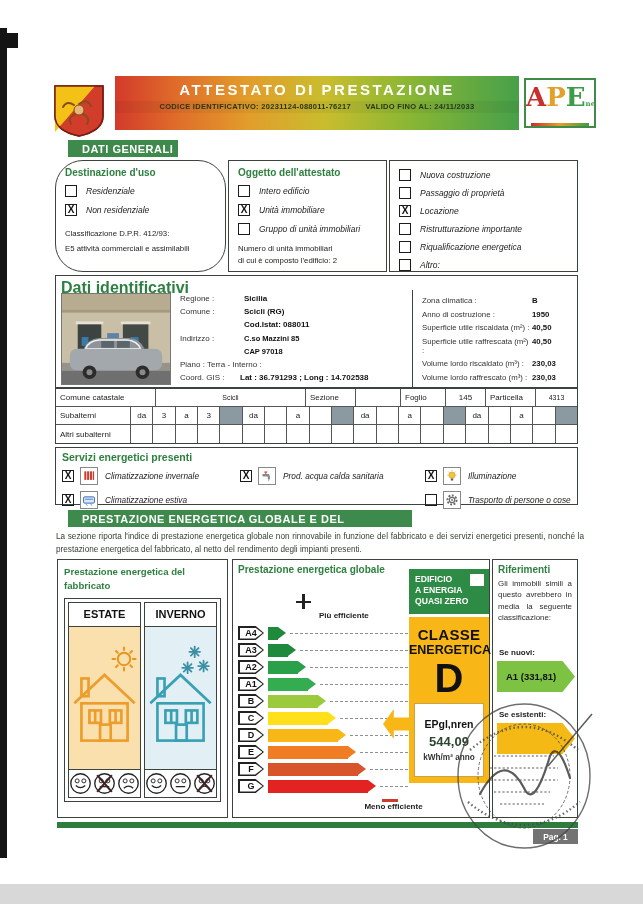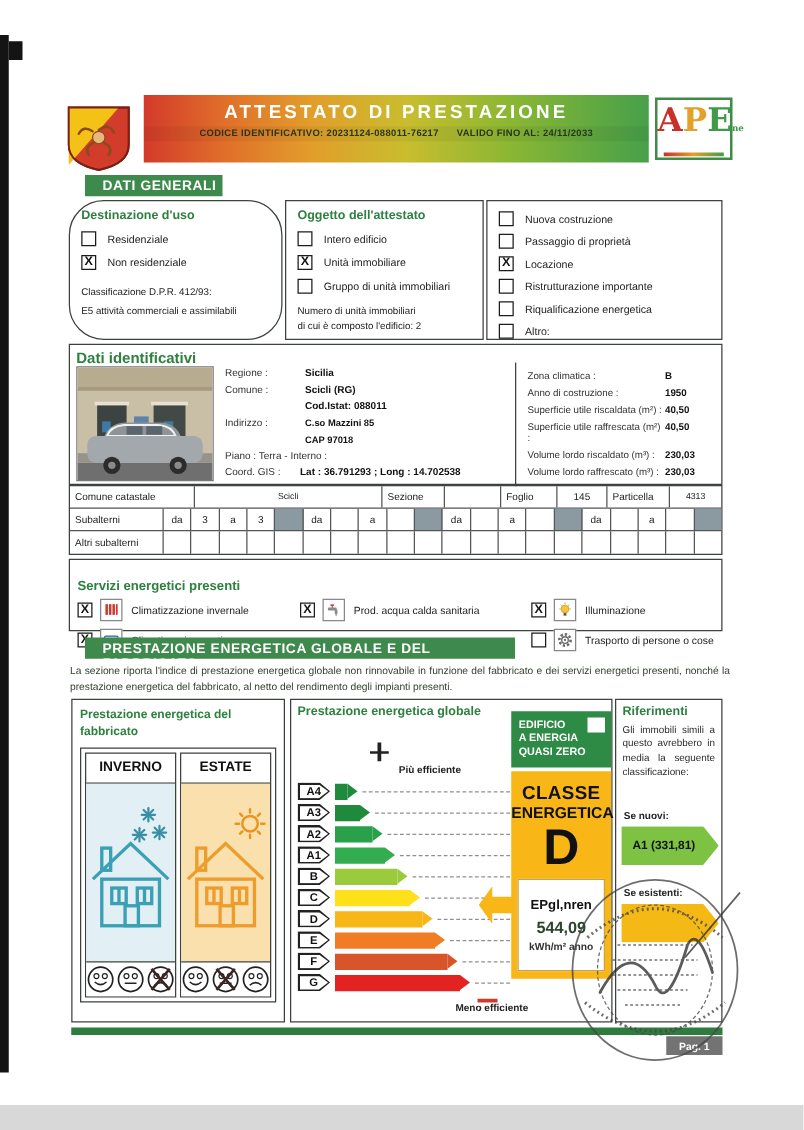--- a/index.html
+++ b/index.html
@@ -14,51 +14,51 @@
   
   .crest { position:absolute; left:52px; top:84px; width:54px; height:54px; }
   .banner { position:absolute; left:115px; top:76px; width:404px; height:54px;
     background:linear-gradient(90deg,#d33a2a 0%,#e06f2a 16%,#e29d2b 33%,#c9bd2e 52%,#8cb733 72%,#47a04a 100%);
     text-align:center; color:#fff; }
   .banner .t1 { font-size:15px; font-weight:bold; letter-spacing:2.5px; padding-top:5px; }
   .banner .t2 { font-size:14px; font-weight:bold; letter-spacing:2.5px; }
   .banner .code { font-size:7.5px; font-weight:bold; color:#27351b; letter-spacing:.3px; margin-top:3px;
     background:rgba(0,0,0,.05); padding:1px 0 2px; }
   .banner .code span { margin:0 6px; }
-  .ape { position:absolute; left:524px; top:78px; width:62px; height:50px; background:#fff;
+  .ape { position:absolute; left:524px; top:78px; width:72px; height:50px; background:#fff;
     border:2px solid #3f8b47; font-family:"DejaVu Serif", serif; }
   .ape .letters { font-size:26px; font-weight:bold; line-height:34px; }
   .ape .la { color:#c9302c; } .ape .lp { color:#e2a12b; } .ape .le { color:#3f9b47; }
   .ape .lsub { font-size:7px; color:#3f9b47; }
   .ape .grad { height:3px; margin:2px 5px 0; background:linear-gradient(90deg,#c9302c,#e2a12b,#3f9b47); }
 
   .green-bar { position:absolute; background:#3e8a4c; color:#fff; font-weight:bold; font-size:11px;
     letter-spacing:.5px; padding:3px 0 2px 14px; }
   #bar-dg { left:68px; top:140px; width:110px; height:17px; }
   #bar-prest { left:68px; top:510px; width:344px; height:17px; }
 
   .box { position:absolute; border:1.5px solid #3c423c; border:1.5px solid #3c423c; background:#fff; }
   .gtitle { color:#2e8040; font-weight:bold; }
 
   
   .ck-row { display:flex; align-items:center; margin-bottom:7px; }
   .ckbox { width:12px; height:12px; border:1.7px solid #1c1c1c; font-size:10px; font-weight:900;
     color:#111; line-height:9px; text-align:center; flex:none; }
-  .ck-label { font-size:8.5px; color:#222; margin-left:9px; }
+  .ck-label { font-size:8.5px; color:#222; margin-left:9px;font-style:italic; }
 
   
   #box1 { left:55px; top:160px; width:171px; height:112px; padding:6px 6px 0 9px;border-radius:28px; }
   #box2 { left:228px; top:160px; width:159px; height:112px; padding:6px 6px 0 9px; }
   #box3 { left:389px; top:160px; width:189px; height:112px; padding:8px 6px 0 9px; }
   .box-title { font-size:10px; margin-bottom:7px; }
   .small-note { font-size:7.8px; color:#222; line-height:1.5; }
 
   
   #ident { left:55px; top:275px; width:523px; height:113px; padding:3px 0 0 5px; }
-  #ident .hd { font-size:12px; margin-bottom:2px; }
+  #ident .hd { font-size:16px; margin-bottom:2px; }
   .photo { position:absolute; left:5px; top:17px; width:110px; height:92px; border:1px solid #777; }
   .ident-left { position:absolute; left:124px; top:18px; width:228px; }
   .ident-left .row { display:flex; font-size:8px; color:#333; margin-bottom:4.2px; }
   .ident-left .lab { width:64px; flex:none; }
   .ident-left .val { font-weight:bold; color:#111; }
   .ident-right { position:absolute; left:356px; top:14px; width:162px; border-left:1.2px solid #3c423c;
     padding:6px 4px 0 9px; height:99px; }
   .ident-right .row { display:flex; font-size:7.8px; color:#333; margin-bottom:4.6px; }
   .ident-right .lab { flex:1; }
   .ident-right .val { font-weight:bold; color:#111; width:38px; flex:none; }
@@ -68,21 +68,21 @@
   .cat-row { display:flex; border-bottom:1px solid #555; height:18px; align-items:stretch; }
   .cat-row:last-child { border-bottom:none; }
   .cat-cell { border-right:1px solid #555; display:flex; align-items:center; padding-left:4px; }
   .cat-cell.ctr { justify-content:center; padding-left:0; }
   .cat-cell:last-child { border-right:none; }
   .cat-gray { background:#8b99a1; }
   .cat-flex { flex:1; }
 
   
   #serv { left:55px; top:447px; width:523px; height:58px; padding:3px 0 0 6px; border-width:1px; }
-  #serv .hd { font-size:10.5px; margin-bottom:4px;margin-top:12px; }
+  #serv .hd { font-size:10.5px; margin-bottom:4px; }
   .serv-cols { display:flex; }
   .serv-col { display:flex; flex-direction:column; gap:6px; }
   .serv-item { display:flex; align-items:center; }
   .icon-box { width:18px; height:18px; border:1px solid #888; margin-left:6px; display:flex;
     align-items:center; justify-content:center; flex:none; background:#fff; }
   .serv-item .ck-label { margin-left:7px; font-size:8.3px; }
 
   
   #prest-desc { position:absolute; left:56px; top:531px; width:528px; font-size:8.2px; color:#33402f;
     text-align:justify; line-height:1.55; }
@@ -468,20 +468,69 @@
 
   <div class="green-bar" id="bar-prest" style="background-color: rgb(62, 138, 76);">PRESTAZIONE ENERGETICA GLOBALE  E DEL FABBRICATO</div>
   <div id="prest-desc">La sezione riporta l'indice di prestazione energetica globale non rinnovabile in funzione del fabbricato e dei servizi energetici presenti, nonché la prestazione energetica del fabbricato, al netto del rendimento degli impianti presenti.</div>
 
   <div class="box" id="fab">
     <div class="gtitle hd">
       <div>Prestazione energetica del</div>
       <div>fabbricato</div>
     </div>
     <div class="season-wrap">
+      <div class="season">
+        <div class="shd">ESTATE</div>
+        <div class="sbody summer">
+          <svg width="100%" height="100%" viewBox="0 0 80 140" preserveAspectRatio="xMidYMid meet">
+            <g stroke="#ed9d2e" stroke-width="3" fill="none">
+              <rect x="14" y="48" width="8" height="20"></rect>
+              <path d="M6,76 L40,44 L74,76"></path>
+              <rect x="14" y="76" width="52" height="42"></rect>
+              <rect x="23" y="84" width="13" height="14"></rect>
+                <line x1="29.5" y1="84" x2="29.5" y2="98"></line>
+              <rect x="46" y="84" width="13" height="14"></rect>
+                <line x1="52.5" y1="84" x2="52.5" y2="98"></line>
+              <rect x="35" y="100" width="12" height="18"></rect>
+            </g>
+            <g stroke="#e8951f" stroke-width="2.2" fill="none" stroke-linecap="round">
+              <circle cx="62" cy="26" r="7"></circle>
+              <line x1="62" y1="13" x2="62" y2="16"></line>
+                <line x1="62" y1="36" x2="62" y2="39"></line>
+              <line x1="49" y1="26" x2="52" y2="26"></line>
+                <line x1="72" y1="26" x2="75" y2="26"></line>
+              <line x1="53" y1="17" x2="55" y2="19"></line>
+                <line x1="71" y1="35" x2="69" y2="33"></line>
+              <line x1="71" y1="17" x2="69" y2="19"></line>
+                <line x1="53" y1="35" x2="55" y2="33"></line>
+            </g>
+          </svg>
+        </div>
+        <div class="faces">
+          <svg width="23" height="23" viewBox="0 0 22 22">
+              <circle cx="11" cy="11" r="9.3" fill="none" stroke="#222" stroke-width="1.3"></circle>
+              <circle cx="7.8" cy="8.5" r="1.9" fill="none" stroke="#222" stroke-width="0.9"></circle>
+              <circle cx="14.2" cy="8.5" r="1.9" fill="none" stroke="#222" stroke-width="0.9"></circle>
+              <path d="M6.5,13 Q11,17 15.5,13" fill="none" stroke="#222" stroke-width="1.2"></path>
+            </svg>
+          <svg width="23" height="23" viewBox="0 0 22 22">
+              <circle cx="11" cy="11" r="9.3" fill="none" stroke="#222" stroke-width="1.3"></circle>
+              <circle cx="7.8" cy="8.5" r="1.9" fill="none" stroke="#222" stroke-width="0.9"></circle>
+              <circle cx="14.2" cy="8.5" r="1.9" fill="none" stroke="#222" stroke-width="0.9"></circle>
+              <line x1="6.5" y1="14" x2="15.5" y2="14" stroke="#222" stroke-width="1.2"></line>
+              <path d="M4,3 L18,19 M18,3 L4,19" stroke="#3d2424" stroke-width="2.1" fill="none"></path>
+            </svg>
+          <svg width="23" height="23" viewBox="0 0 22 22">
+              <circle cx="11" cy="11" r="9.3" fill="none" stroke="#222" stroke-width="1.3"></circle>
+              <circle cx="7.8" cy="8.5" r="1.9" fill="none" stroke="#222" stroke-width="0.9"></circle>
+              <circle cx="14.2" cy="8.5" r="1.9" fill="none" stroke="#222" stroke-width="0.9"></circle>
+              <path d="M6.5,15.5 Q11,11.5 15.5,15.5" fill="none" stroke="#222" stroke-width="1.2"></path>
+            </svg>
+        </div>
+      </div>
       <div class="season">
         <div class="shd">INVERNO</div>
         <div class="sbody winter">
           <svg width="100%" height="100%" viewBox="0 0 80 140" preserveAspectRatio="xMidYMid meet">
             <g stroke="#3aa0b4" stroke-width="3" fill="none">
               <rect x="14" y="48" width="8" height="20"></rect>
               <path d="M6,76 L40,44 L74,76"></path>
               <rect x="14" y="76" width="52" height="42"></rect>
               <rect x="23" y="84" width="13" height="14"></rect>
                 <line x1="29.5" y1="84" x2="29.5" y2="98"></line>
@@ -526,69 +575,20 @@
             </svg>
           <svg width="23" height="23" viewBox="0 0 22 22">
               <circle cx="11" cy="11" r="9.3" fill="none" stroke="#222" stroke-width="1.3"></circle>
               <circle cx="7.8" cy="8.5" r="1.9" fill="none" stroke="#222" stroke-width="0.9"></circle>
               <circle cx="14.2" cy="8.5" r="1.9" fill="none" stroke="#222" stroke-width="0.9"></circle>
               <path d="M6.5,15.5 Q11,11.5 15.5,15.5" fill="none" stroke="#222" stroke-width="1.2"></path>
               <path d="M4,3 L18,19 M18,3 L4,19" stroke="#3d2424" stroke-width="2.1" fill="none"></path>
             </svg>
         </div>
       </div>
-      <div class="season">
-        <div class="shd">ESTATE</div>
-        <div class="sbody summer">
-          <svg width="100%" height="100%" viewBox="0 0 80 140" preserveAspectRatio="xMidYMid meet">
-            <g stroke="#ed9d2e" stroke-width="3" fill="none">
-              <rect x="14" y="48" width="8" height="20"></rect>
-              <path d="M6,76 L40,44 L74,76"></path>
-              <rect x="14" y="76" width="52" height="42"></rect>
-              <rect x="23" y="84" width="13" height="14"></rect>
-                <line x1="29.5" y1="84" x2="29.5" y2="98"></line>
-              <rect x="46" y="84" width="13" height="14"></rect>
-                <line x1="52.5" y1="84" x2="52.5" y2="98"></line>
-              <rect x="35" y="100" width="12" height="18"></rect>
-            </g>
-            <g stroke="#e8951f" stroke-width="2.2" fill="none" stroke-linecap="round">
-              <circle cx="62" cy="26" r="7"></circle>
-              <line x1="62" y1="13" x2="62" y2="16"></line>
-                <line x1="62" y1="36" x2="62" y2="39"></line>
-              <line x1="49" y1="26" x2="52" y2="26"></line>
-                <line x1="72" y1="26" x2="75" y2="26"></line>
-              <line x1="53" y1="17" x2="55" y2="19"></line>
-                <line x1="71" y1="35" x2="69" y2="33"></line>
-              <line x1="71" y1="17" x2="69" y2="19"></line>
-                <line x1="53" y1="35" x2="55" y2="33"></line>
-            </g>
-          </svg>
-        </div>
-        <div class="faces">
-          <svg width="23" height="23" viewBox="0 0 22 22">
-              <circle cx="11" cy="11" r="9.3" fill="none" stroke="#222" stroke-width="1.3"></circle>
-              <circle cx="7.8" cy="8.5" r="1.9" fill="none" stroke="#222" stroke-width="0.9"></circle>
-              <circle cx="14.2" cy="8.5" r="1.9" fill="none" stroke="#222" stroke-width="0.9"></circle>
-              <path d="M6.5,13 Q11,17 15.5,13" fill="none" stroke="#222" stroke-width="1.2"></path>
-            </svg>
-          <svg width="23" height="23" viewBox="0 0 22 22">
-              <circle cx="11" cy="11" r="9.3" fill="none" stroke="#222" stroke-width="1.3"></circle>
-              <circle cx="7.8" cy="8.5" r="1.9" fill="none" stroke="#222" stroke-width="0.9"></circle>
-              <circle cx="14.2" cy="8.5" r="1.9" fill="none" stroke="#222" stroke-width="0.9"></circle>
-              <line x1="6.5" y1="14" x2="15.5" y2="14" stroke="#222" stroke-width="1.2"></line>
-              <path d="M4,3 L18,19 M18,3 L4,19" stroke="#3d2424" stroke-width="2.1" fill="none"></path>
-            </svg>
-          <svg width="23" height="23" viewBox="0 0 22 22">
-              <circle cx="11" cy="11" r="9.3" fill="none" stroke="#222" stroke-width="1.3"></circle>
-              <circle cx="7.8" cy="8.5" r="1.9" fill="none" stroke="#222" stroke-width="0.9"></circle>
-              <circle cx="14.2" cy="8.5" r="1.9" fill="none" stroke="#222" stroke-width="0.9"></circle>
-              <path d="M6.5,15.5 Q11,11.5 15.5,15.5" fill="none" stroke="#222" stroke-width="1.2"></path>
-            </svg>
-        </div>
-      </div>
     </div>
   </div>
 
   <div class="box" id="glob">
     <div class="gtitle hd">Prestazione energetica globale</div>
     <div class="more-row">
       <span class="plus-ic"></span>
       <span class="more-lbl">Più efficiente</span>
     </div>
     <div class="scale">

